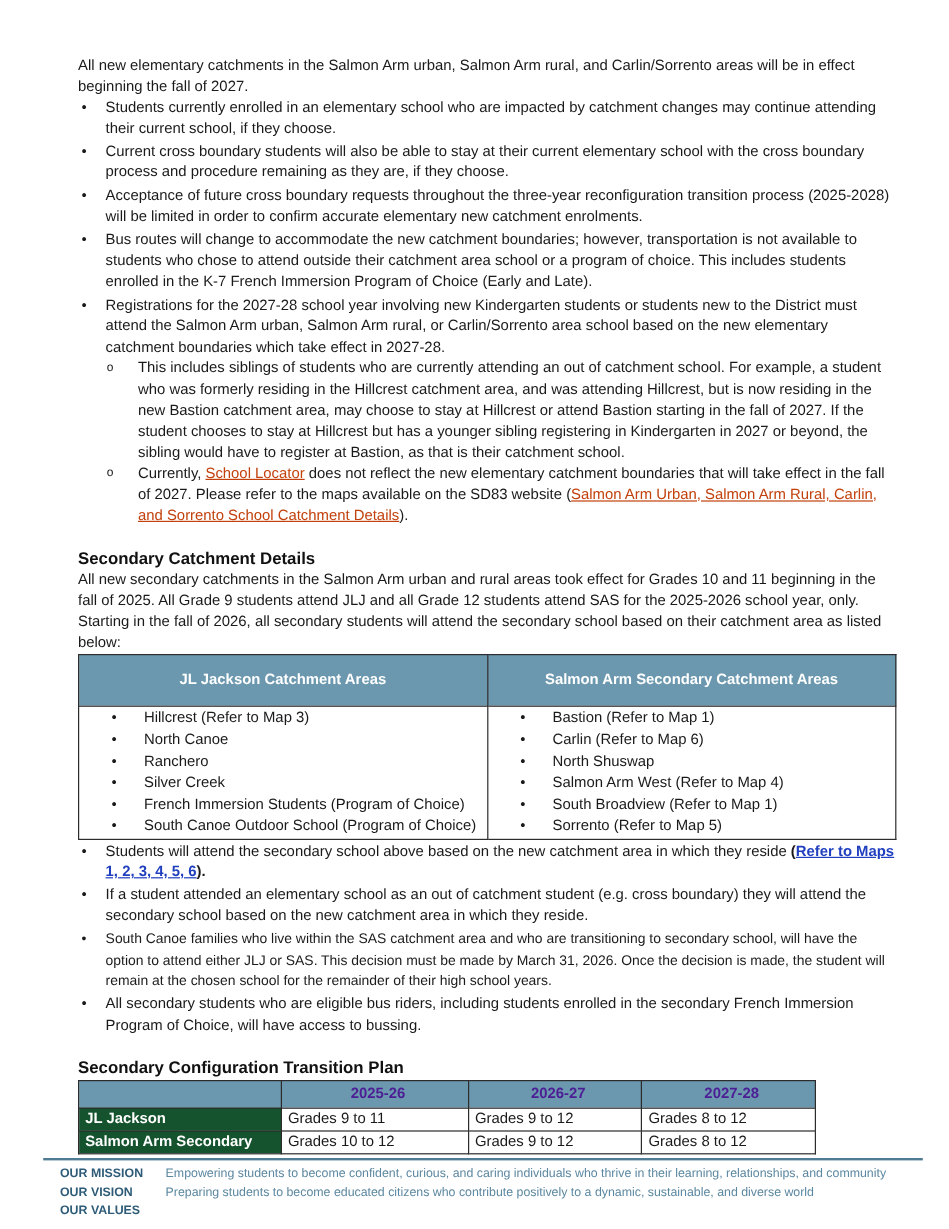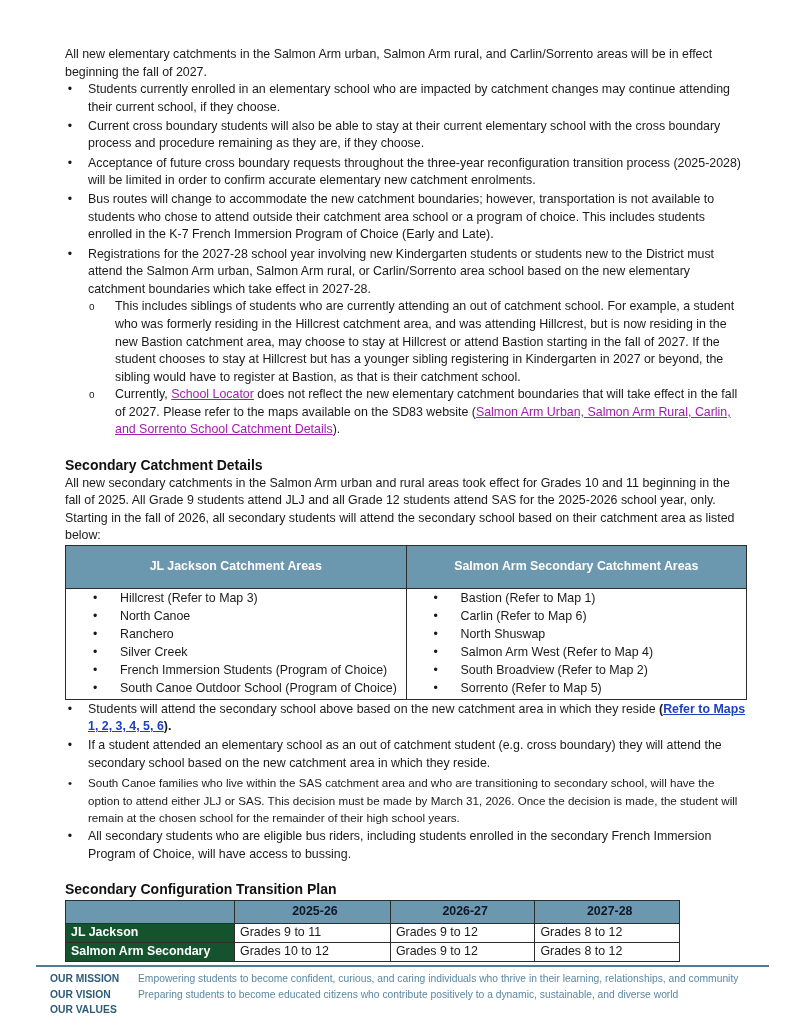--- a/index.html
+++ b/index.html
@@ -10,35 +10,35 @@
   }
   .page { position: absolute; left: 65px; top: 46px; width: 682px; }
   h2 { font-size: 14px; font-weight: bold; margin: 0; line-height: 19px; color: #111; }
   p { margin: 0; }
   ul.bul { list-style: none; margin: 0; padding: 0; }
   ul.bul > li { position: relative; padding-left: 23px; margin: 0 0 1.5px 0; }
   ul.bul > li > .dot { position: absolute; left: 0; top: 0; width: 10px; text-align: center; }
   ul.sub { list-style: none; margin: 0; padding: 0; }
   ul.sub > li { position: relative; padding-left: 27px; margin-left: 23px; }
   ul.sub > li > .odot { position: absolute; left: 1px; top: 0; font-size: 10px; }
-  a.lnk { color: #a21caf; }
+  a.lnk { color: #c2410c; }
   a.lnk-b { color: #1f3fbf; text-decoration: underline; font-weight: bold; }
   .gap-s { height: 15px; }
 
   table.catch { border-collapse: collapse; width: 682px; margin-top: 0px; }
   table.catch th { background: #6b98ae; color: #fff; font-weight: bold; height: 17px; padding: 12px; font-size: 12.4px; border: 1px solid #2c2c2c; }
   table.catch td { border-left: 1px solid #2c2c2c; border-right: 1px solid #2c2c2c; vertical-align: top; padding: 1px 0 1px 0; width: 50%; }
   table.catch tr.body td { border-bottom: 1px solid #2c2c2c; }
   ul.tl { list-style: none; margin: 0; padding: 0; }
   ul.tl li { position: relative; padding-left: 54px; height: 18px; }
   ul.tl li .dot { position: absolute; left: 27px; top: 0; }
 
   table.plan { border-collapse: collapse; width: 615px; margin-top: 1px; }
   table.plan td, table.plan th { border: 1px solid #2c2c2c; padding: 0 0 0 5px; height: 18px; font-size: 12.4px; text-align: left; }
-  table.plan th { background: #6b98ae; color: #0f172a; font-weight: bold; text-align: center; height: 22px; }
+  table.plan th { background: #6b98ae; color: #4c1d95; font-weight: bold; text-align: center; height: 22px; }
   table.plan td.rowh { background: #14532d; color: #fff; font-weight: bold; }
 
   .footer-line { position: absolute; left: 36px; top: 965px; width: 733px; height: 2px; background: #4f7c93; }
   .footer { position: absolute; left: 50px; top: 971px; font-size: 10.3px; line-height: 15.5px; color: #5b87a0; }
   .footer .row { display: flex; gap: 16px; }
   .footer .lbl { font-weight: bold; color: #2e5c78; width: 72px; flex: none; }
 </style>
 </head>
 <body>
 
@@ -82,21 +82,21 @@
             <li><span class="dot">•</span><span>French Immersion Students (Program of Choice)</span></li>
             <li><span class="dot">•</span><span>South Canoe Outdoor School (Program of Choice)</span></li>
           </ul>
         </td>
         <td>
           <ul class="tl">
             <li><span class="dot">•</span><span>Bastion (Refer to Map 1)</span></li>
             <li><span class="dot">•</span><span>Carlin (Refer to Map 6)</span></li>
             <li><span class="dot">•</span><span>North Shuswap</span></li>
             <li><span class="dot">•</span><span>Salmon Arm West (Refer to Map 4)</span></li>
-            <li><span class="dot">•</span><span>South Broadview (Refer to Map 2)</span></li>
+            <li><span class="dot">•</span><span>South Broadview (Refer to Map 1)</span></li>
             <li><span class="dot">•</span><span>Sorrento (Refer to Map 5)</span></li>
           </ul>
         </td>
       </tr>
     </tbody>
       </table>
 
     <ul class="bul" style="margin-top:1px;">
       <li><span class="dot">•</span><span>Students will attend the secondary school above based on the new catchment area in which they reside </span><b>(</b><a class="lnk-b" href="#">Refer to Maps 1, 2, 3, 4, 5, 6</a><b>).</b></li>
       <li><span class="dot">•</span><span>If a student attended an elementary school as an out of catchment student (e.g. cross boundary) they will attend the secondary school based on the new catchment area in which they reside.</span></li>

